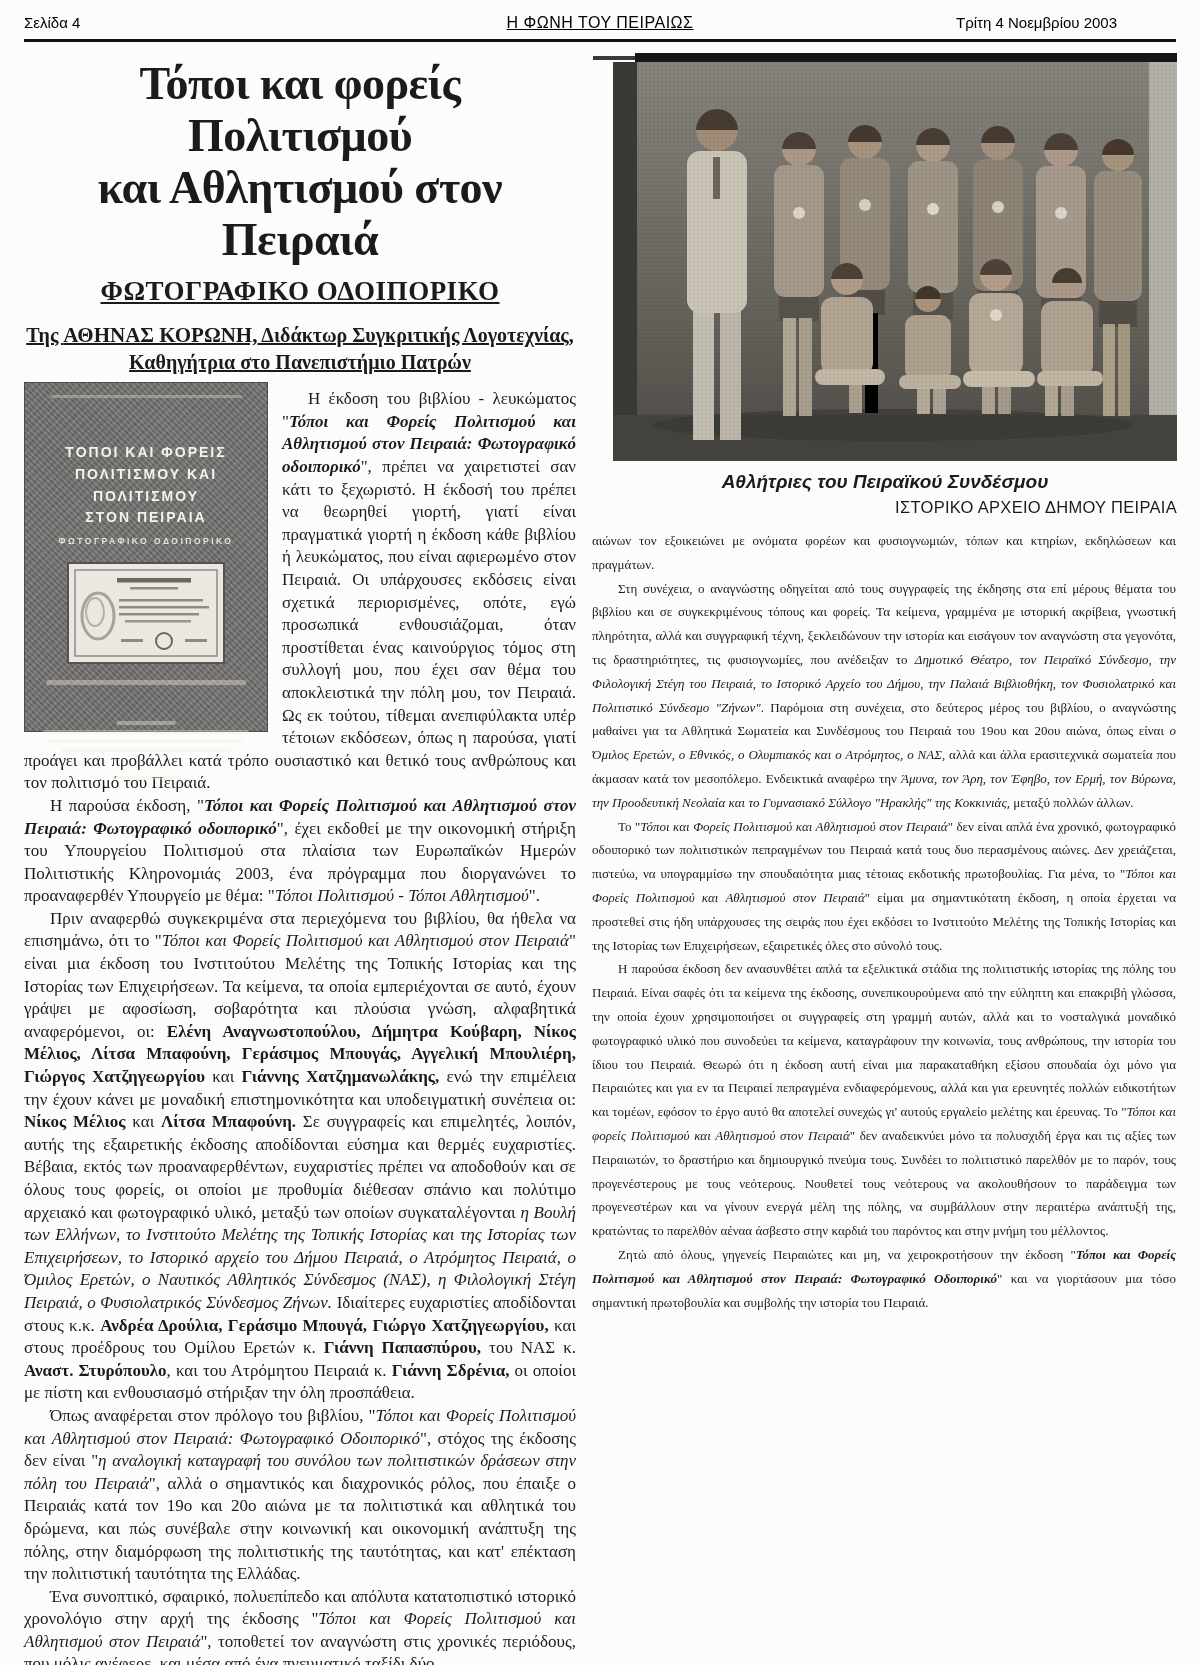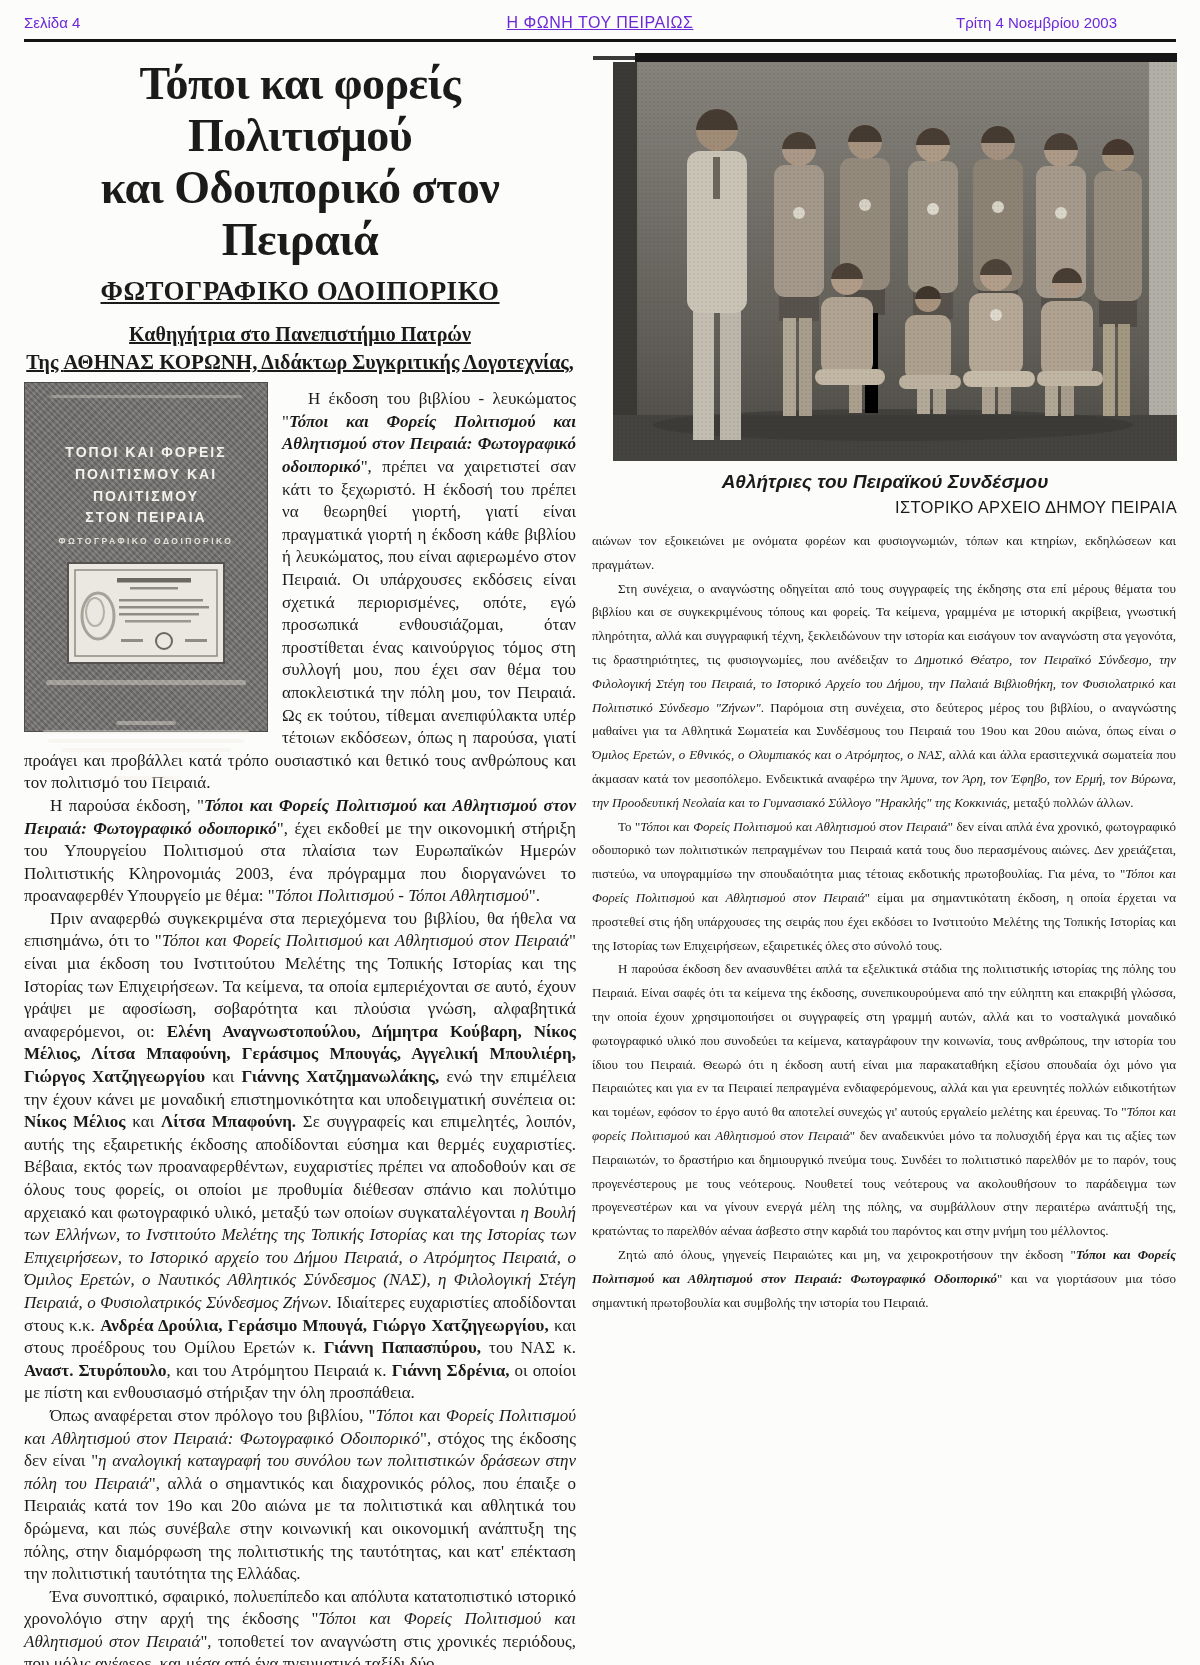--- a/index.html
+++ b/index.html
@@ -3,21 +3,21 @@
 <meta charset="utf-8">
 <style>
   html,body { margin:0; padding:0; background:#dddddb; }
   .page {
     position:relative; width:1200px; height:1665px; margin:0 auto;
     background:#fcfcfa; color:#1b1b1b; overflow:hidden;
     font-family:"Liberation Serif", serif; box-sizing:border-box;
     padding:14px 24px 0 24px;
   }
   
-  .masthead { display:flex; align-items:baseline; font-family:"Liberation Sans", sans-serif; font-size:15px; color:#6d28d9; }
+  .masthead { display:flex; align-items:baseline; font-family:"Liberation Sans", sans-serif; font-size:15px; color:#000000; }
   .mast-left { width:220px; }
   .mast-center { flex:1; text-align:center; font-size:16px; letter-spacing:0.5px;text-decoration:underline; }
   .mast-right { width:220px; }
   .rule { height:3px; background:#141414; margin-top:7px; }
 
   .columns { display:flex; gap:16px; margin-top:10px; }
   .col-left { width:552px; }
   .col-right { width:584px; }
 
   
@@ -79,26 +79,26 @@
     <span class="mast-center">Η ΦΩΝΗ ΤΟΥ ΠΕΙΡΑΙΩΣ</span>
     <span class="mast-right">Τρίτη 4 Νοεμβρίου 2003</span>
   </header>
   <div class="rule"></div>
 
   <div class="columns">
 
     <div class="col-left">
       <h1 class="headline">
         <span>Τόποι και φορείς Πολιτισμού</span>
-        <span>και Οδοιπορικό στον Πειραιά</span>
+        <span>και Αθλητισμού στον Πειραιά</span>
       </h1>
       <div class="subhead">ΦΩΤΟΓΡΑΦΙΚΟ ΟΔΟΙΠΟΡΙΚΟ</div>
       <div class="byline">
+        <div class="u"><span>Της </span><span class="nm">ΑΘΗΝΑΣ ΚΟΡΩΝΗ,</span><span> Διδάκτωρ Συγκριτικής Λογοτεχνίας,</span></div>
         <div class="u">Καθηγήτρια στο Πανεπιστήμιο  Πατρών</div>
-        <div class="u"><span>Της </span><span class="nm">ΑΘΗΝΑΣ ΚΟΡΩΝΗ,</span><span> Διδάκτωρ Συγκριτικής Λογοτεχνίας,</span></div>
       </div>
 
       <figure class="book-cover">
         <div class="cover-topline"></div>
         <div class="cover-title">
           <div>ΤΟΠΟΙ ΚΑΙ ΦΟΡΕΙΣ</div>
           <div>ΠΟΛΙΤΙΣΜΟΥ ΚΑΙ ΠΟΛΙΤΙΣΜΟΥ</div>
           <div>ΣΤΟΝ ΠΕΙΡΑΙΑ</div>
         </div>
         <div class="cover-sub">ΦΩΤΟΓΡΑΦΙΚΟ ΟΔΟΙΠΟΡΙΚΟ</div>

